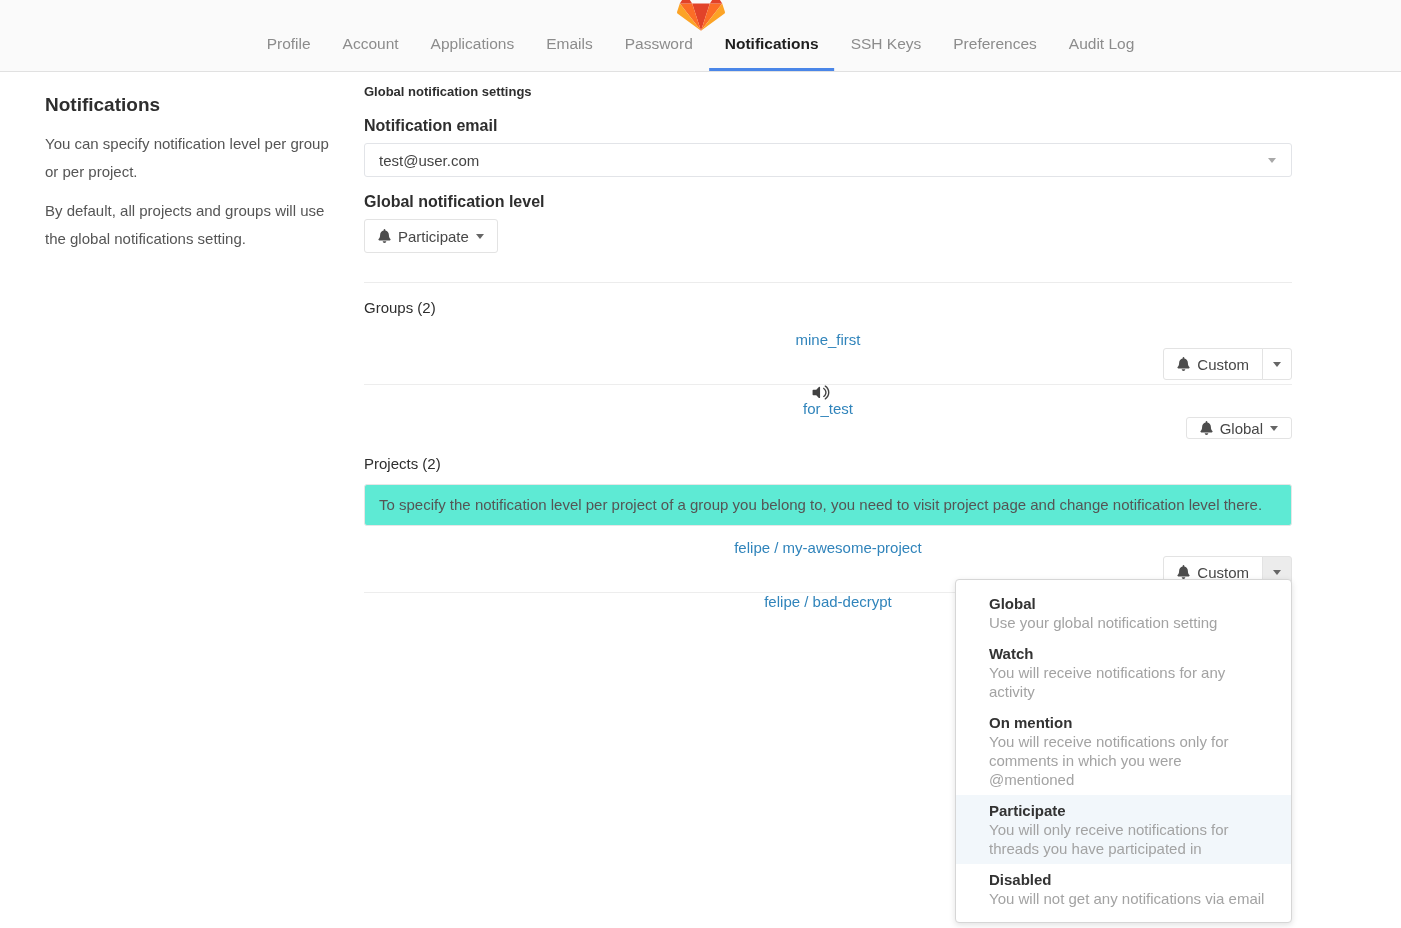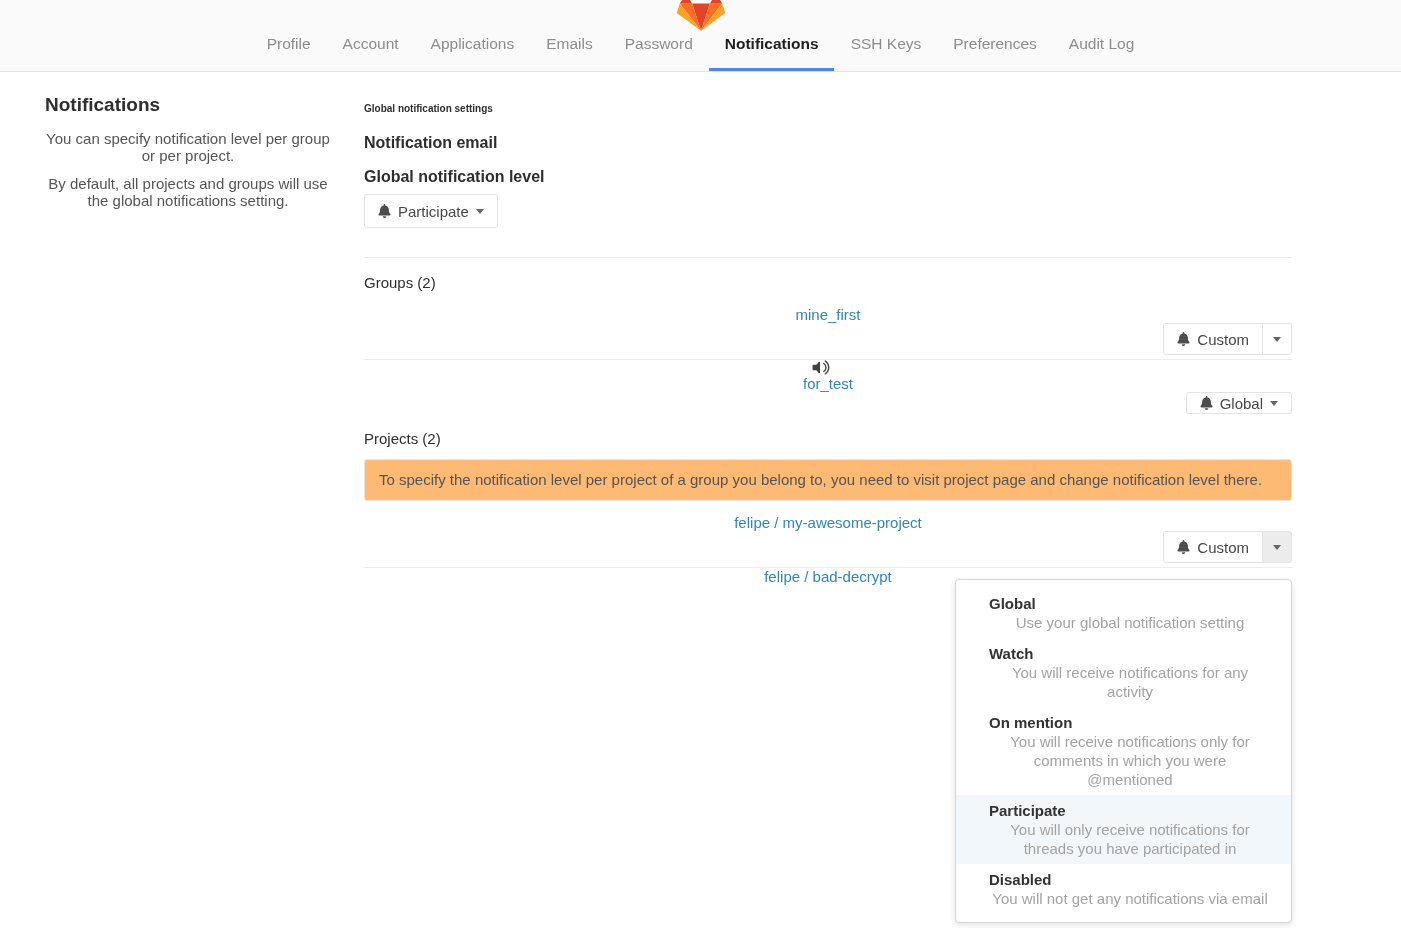--- a/index.html
+++ b/index.html
@@ -23,23 +23,23 @@
   }
   .tab {
     display:block; padding:10px 16px 15px; font-size:15.5px; color:#8c8c8c;
     text-decoration:none; cursor:pointer; border-bottom:3px solid transparent;
   }
   .tab.active { color:#1f1f1f; font-weight:700; border-bottom-color:#4a86e8; }
   
   .content { display:flex; }
   .sidebar { width:364px; padding:22px 33px 0 45px; }
   .sidebar h4 { margin:0 0 14px; font-size:19px; font-weight:700; color:#2e2e2e; }
-  .sidebar p { margin:0 0 11px; font-size:15px; line-height:17px; color:#555;text-align:center; }
+  .sidebar p { margin:0 0 11px; font-size:15px; line-height:28px; color:#555; }
   .main { width:928px; position:relative; }
-  .sec-heading { margin:28px 0 0; font-size:10px; font-weight:700; line-height:18px; color:#2e2e2e; }
+  .sec-heading { margin:11px 0 0; font-size:13px; font-weight:700; line-height:18px; color:#2e2e2e; }
   .field-label { margin:16px 0 0; font-size:16px; font-weight:700; line-height:18px; color:#2e2e2e; }
   
   .select {
     margin-top:8px; height:34px; width:100%;
     border:1px solid #e2e4e8; border-radius:3px; background:#fff;
     display:flex; align-items:center; padding:0 14px;
     font-size:15px; color:#444; cursor:pointer; position:relative;
   }
   .select .caret { position:absolute; right:15px; border-top-color:#a9a9a9; }
   .caret {
@@ -70,33 +70,33 @@
   .btn-group { margin-left:auto; display:flex; }
   .btn-group .seg-main { border-radius:3px 0 0 3px; height:32px; }
   .btn-group .seg-caret {
     width:30px; padding:0; justify-content:center; margin-left:-1px;
     border-radius:0 3px 3px 0; height:32px;
   }
   .btn-group .seg-caret.open { background:#ececec; }
   .btn-single { margin-left:auto; height:32px; }
   .notice {
     margin-top:11px; padding:10px 14px; font-size:15px; line-height:20px; color:#555;
-    background:#fdba74; border:1px solid #e6e6e6; border-radius:3px;
+    background:#5eead4; border:1px solid #e6e6e6; border-radius:3px;
   }
   
   .dropdown {
     position:absolute; top:507px; right:0; width:337px; z-index:10;
     background:#fff; border:1px solid #d6d6d6; border-radius:4px;
     box-shadow:0 2px 6px rgba(0,0,0,.12);
     padding:8px 0; list-style:none; margin:0;
   }
   .dd-item { padding:6px 20px 6px 33px; cursor:pointer; }
   .dd-item.selected { background:#f2f7fb; }
   .dd-title { font-size:15px; font-weight:700; line-height:19px; color:#333; }
-  .dd-desc { font-size:15px; line-height:19px; color:#a3a3a3;text-align:center; }
+  .dd-desc { font-size:15px; line-height:19px; color:#a3a3a3; }
 </style>
 </head>
 <body>
 
 <div class="header">
   <div class="logo-wrap">
     <svg width="48" height="46" viewBox="0 0 586 559" xmlns="http://www.w3.org/2000/svg">
       <path fill="#e24329" d="M293 435l107.9-332H185.1z"></path>
       <path fill="#fc6d26" d="M293 435L185.1 103H34z"></path>
       <path fill="#fca326" d="M34 103L1.2 204c-3 9.2.3 19.3 8.1 25L293 435z"></path>
@@ -125,20 +125,24 @@
     <h4>Notifications</h4>
     <p>You can specify notification level per group or per project.</p>
     <p>By default, all projects and groups will use the global notifications setting.</p>
   </div>
 
   <div class="main">
 
     <div class="sec-heading">Global notification settings</div>
 
     <div class="field-label">Notification email</div>
+    <div class="select">
+      <span>test@user.com</span>
+      <span class="caret"></span>
+    </div>
 
     <div class="field-label">Global notification level</div>
     <button class="btn lvl-btn">
       <span class="bell">
         <svg width="13" height="14" viewBox="0 0 448 512">
             <path fill="#4d4d4d" d="M224 512c35.3 0 64-28.7 64-64H160c0 35.3 28.7 64 64 64zm215.4-149.7c-19.3-20.8-55.5-52-55.5-154.3 0-77.7-54.5-139.9-127.9-155.2V32c0-17.7-14.3-32-32-32s-32 14.3-32 32v20.8C118.6 68.1 64.1 130.3 64.1 208c0 102.3-36.2 133.5-55.5 154.3-6 6.5-8.7 14.2-8.6 21.7.1 16.4 13 32 32.1 32h383.8c19.1 0 32-15.6 32.1-32 .1-7.5-2.6-15.2-8.6-21.7z"></path>
           </svg>
       </span>
       <span>Participate</span>
       <span class="caret"></span>

